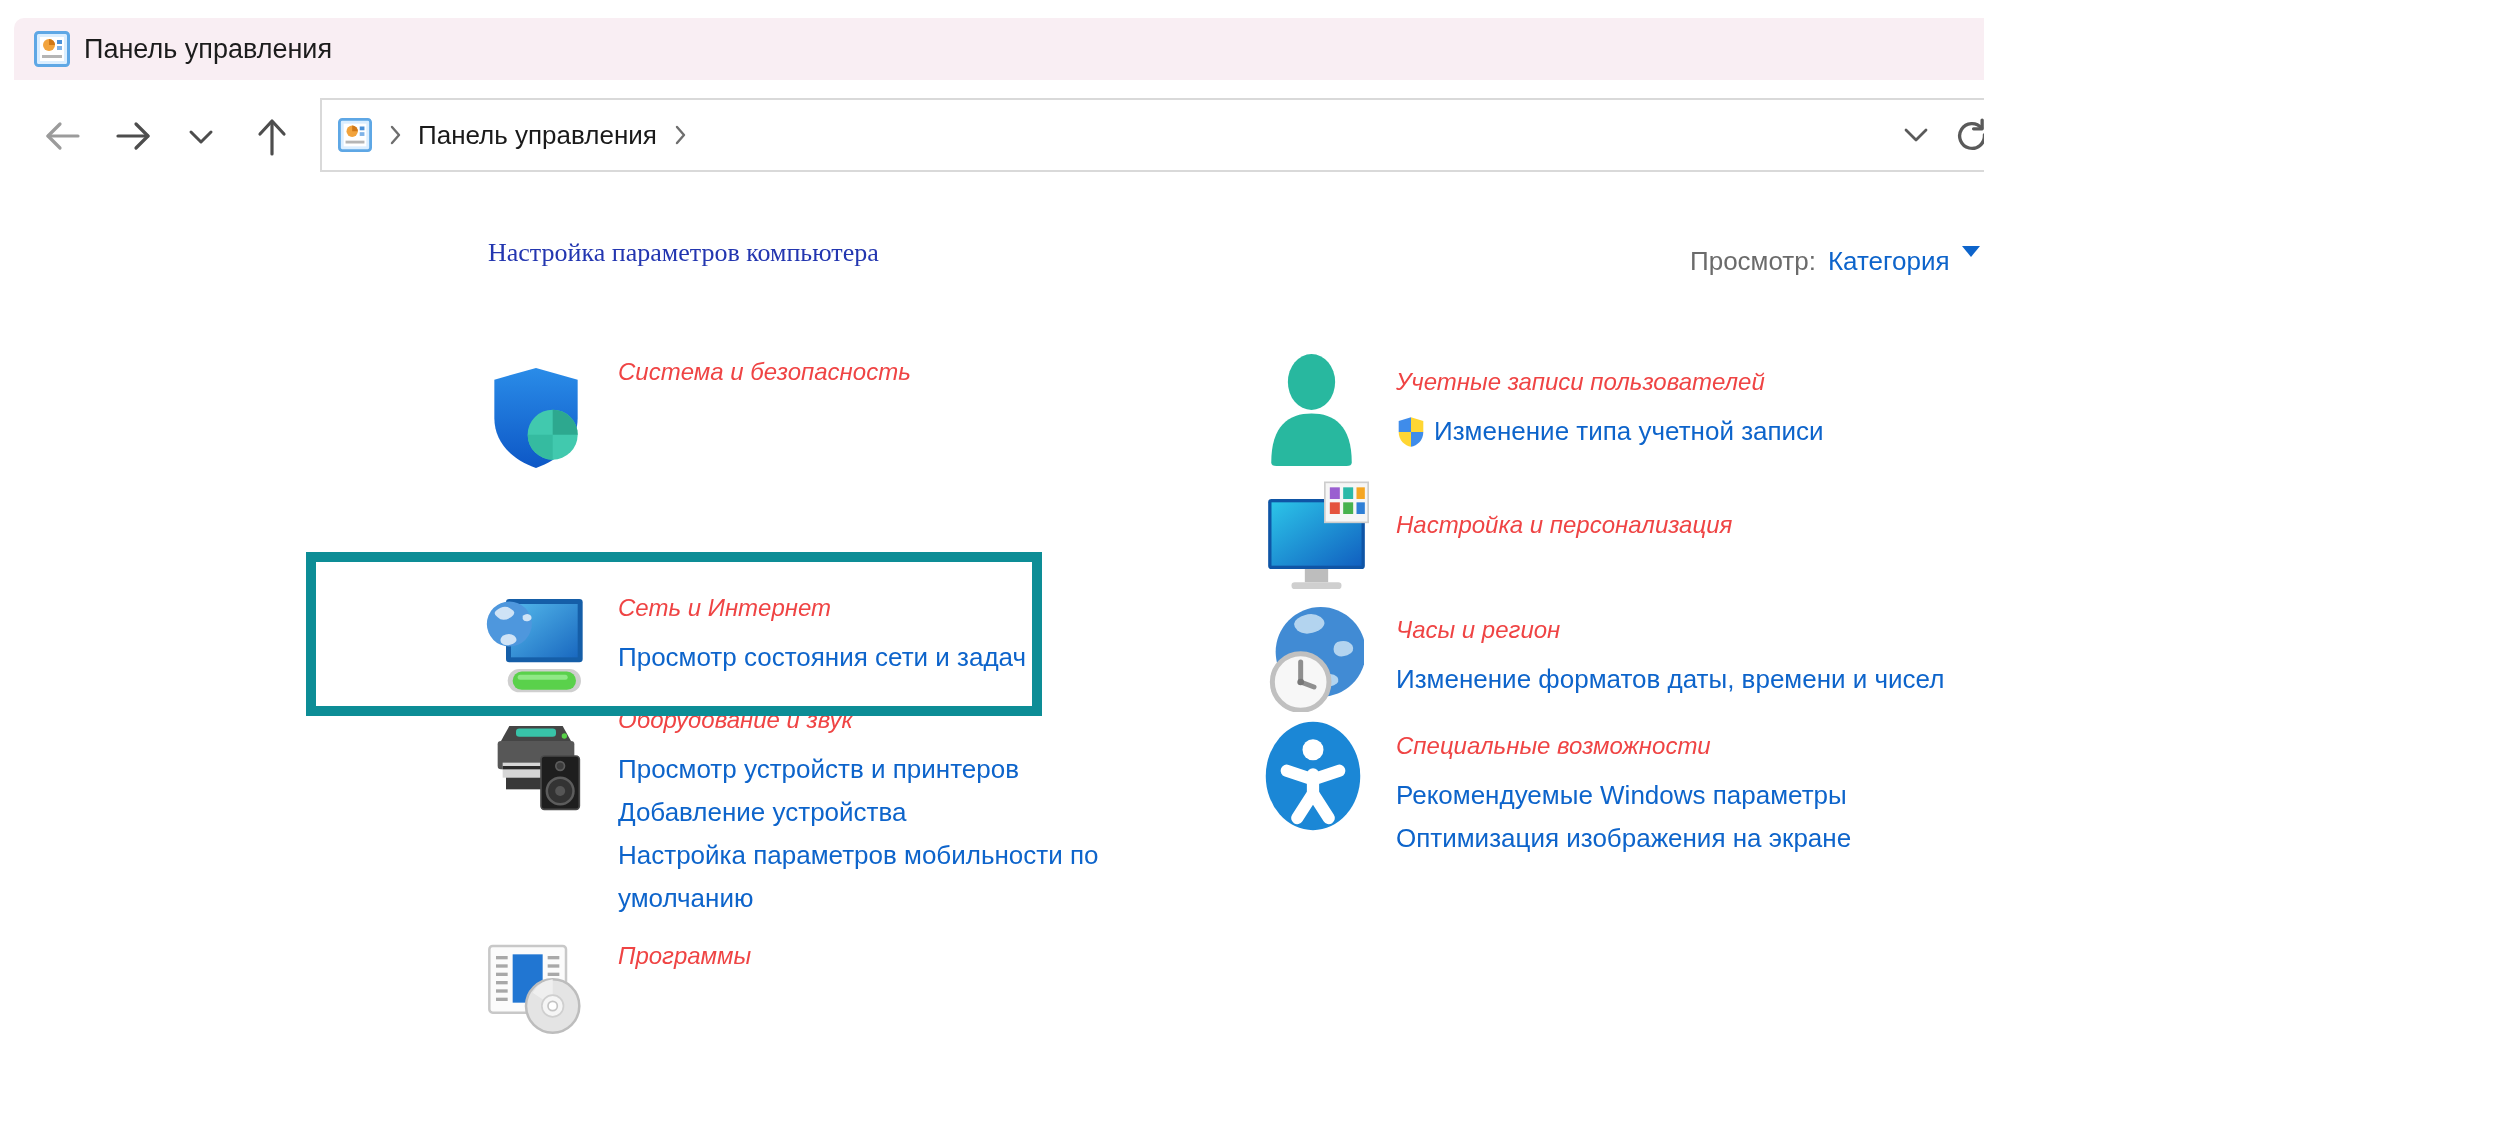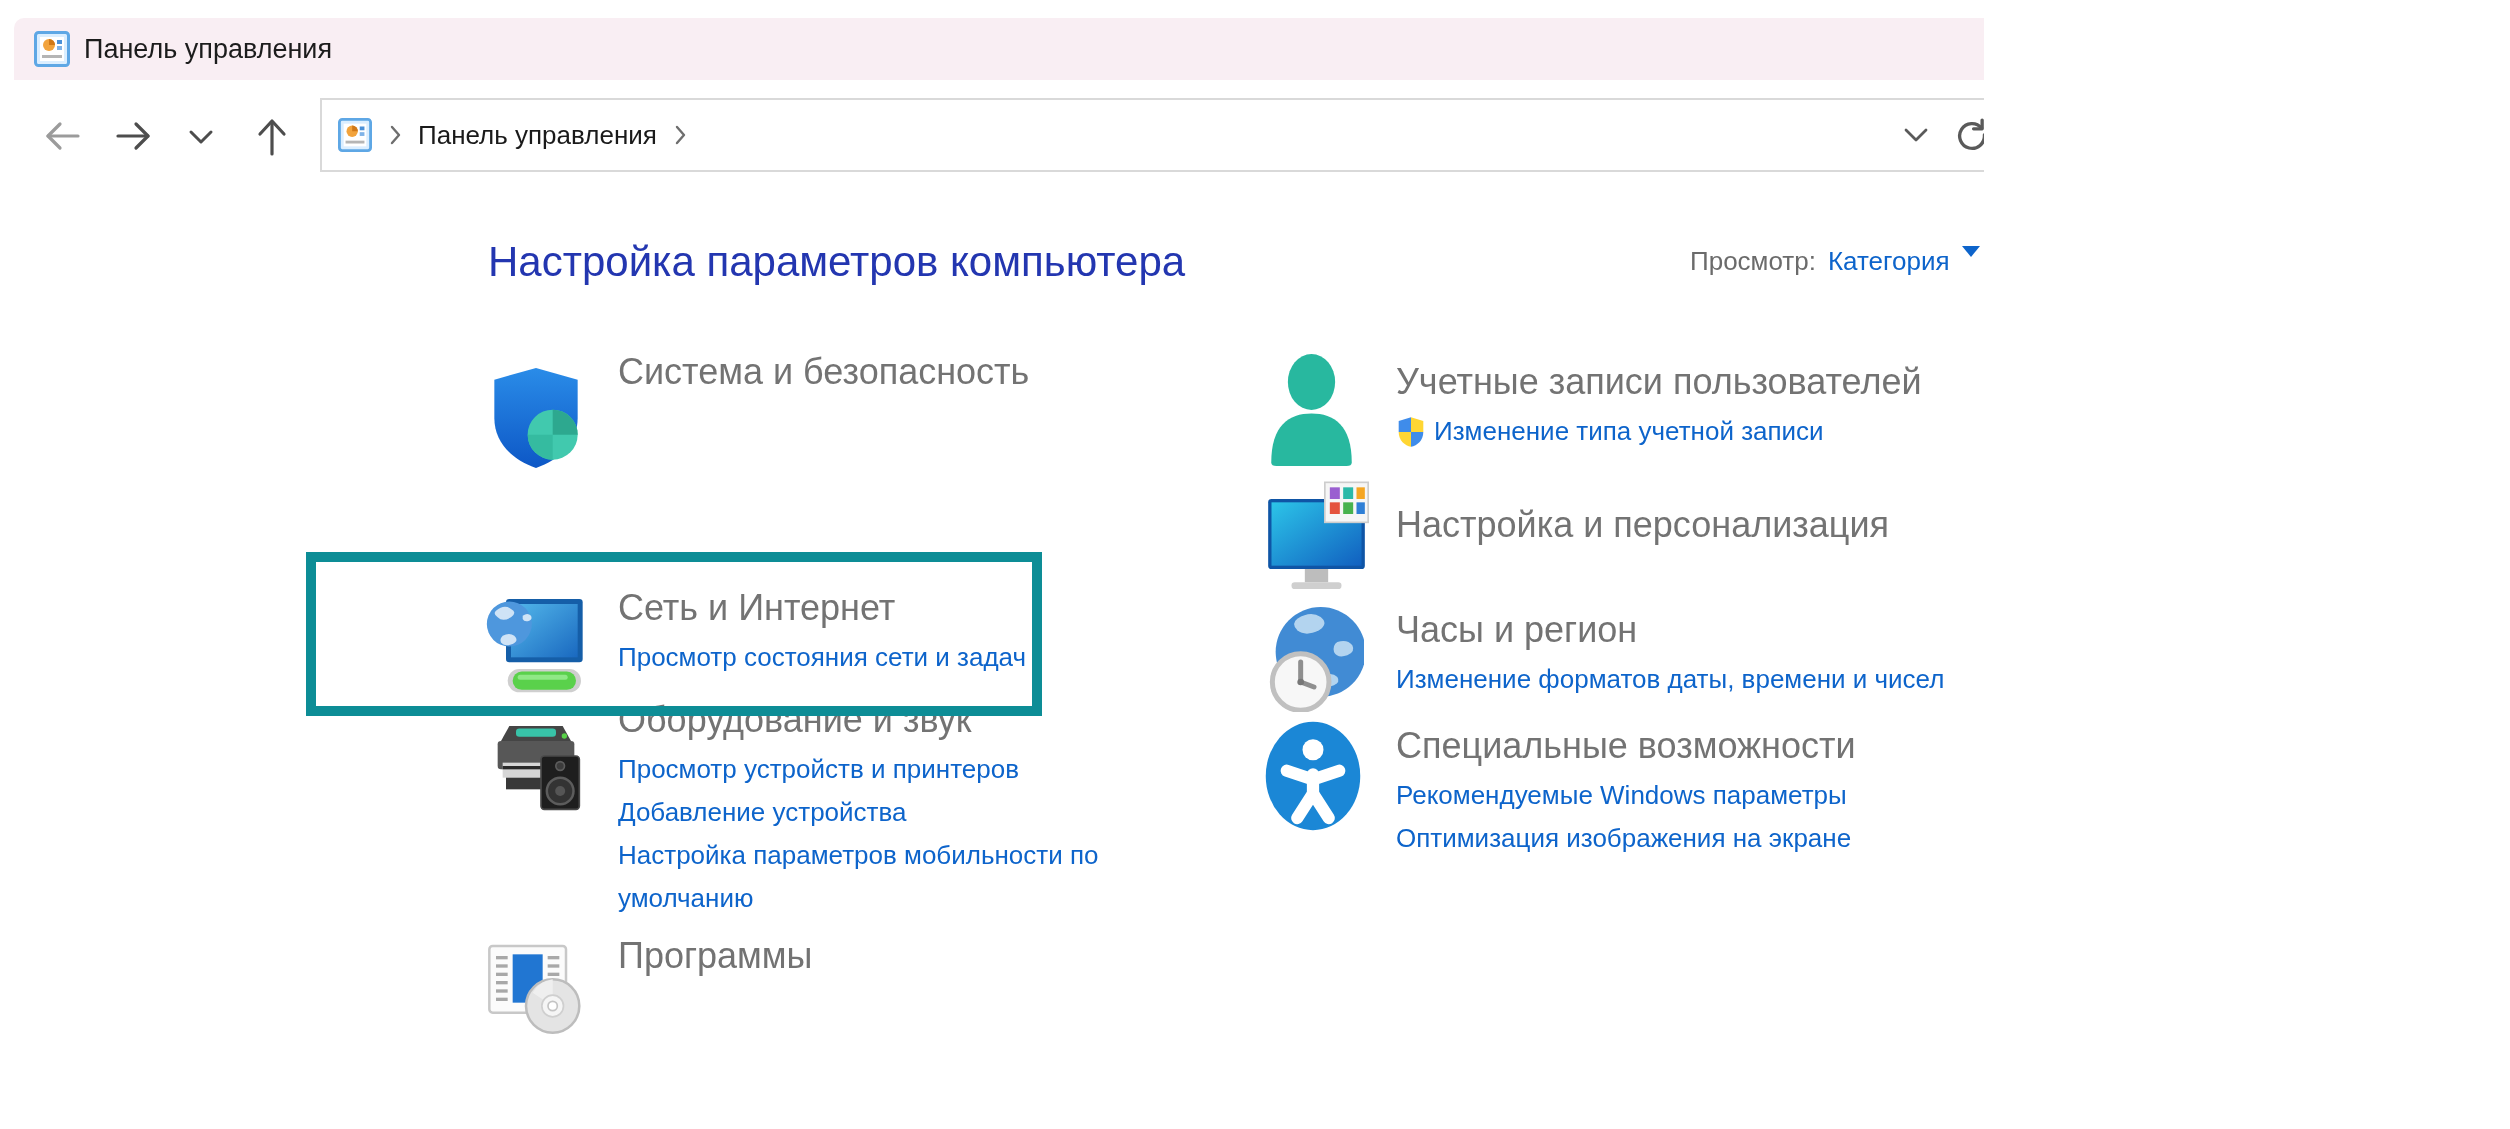--- a/index.html
+++ b/index.html
@@ -29,31 +29,31 @@
   .searchbox { position:absolute; left:2024px; top:98px; width:466px; height:74px;
                border:3px solid #4a90d8; background:#fff; }
   .search-input { position:absolute; inset:0; border:none; outline:none; font-size:26px;
                   padding:0 60px 0 18px; caret-color:transparent; background:transparent; }
   .caret { position:absolute; left:18px; top:16px; width:2px; height:42px; background:#111;
            animation: blink 1.1s steps(1) infinite; }
   @keyframes blink { 50% { opacity:0; } }
   .mag { position:absolute; right:14px; top:17px; }
 
   
-  .page-heading { position:absolute; left:488px; top:238px; font-size:42px; color:#2336b0; }
+  .page-heading { position:absolute; left:488px; top:238px; font-size:26px; color:#2336b0;font-family:Liberation Serif, serif; }
   .viewby { position:absolute; left:1690px; top:246px; font-size:26px; display:flex; }
   .viewby .lbl { color:#6b6b6b; }
   .viewby .val { color:#0d64cb; margin-left:12px; cursor:pointer; }
   .viewby .tri { width:0; height:0; border-left:9px solid transparent; border-right:9px solid transparent;
                  border-top:11px solid #0d64cb; margin-left:12px; cursor:pointer; }
 
   .section { position:absolute; }
   .sec-icon { position:absolute; left:0; cursor:pointer; }
   .sec-text { position:absolute; left:132px; top:0; }
-  .sec-title { display:block; font-size:36px; line-height:40px; color:#737373; text-decoration:none; cursor:pointer; }
+  .sec-title { display:block; font-size:24px; line-height:40px; color:#ef4444; text-decoration:none; cursor:pointer;font-style:italic; }
   .sec-links { margin-top:8px; }
   .sec-link { display:block; font-size:26px; line-height:43px; color:#0d64cb; text-decoration:none; cursor:pointer; }
   .left-col .sec-text { width:545px; }
   .right-col .sec-text { width:660px; }
   .shield-link { display:flex; align-items:center; gap:8px; }
 
   .highlight-box { position:absolute; left:306px; top:552px; width:736px; height:164px;
                    border:10px solid #0d8d96; z-index:10; pointer-events:none; }
 </style>
 </head>

